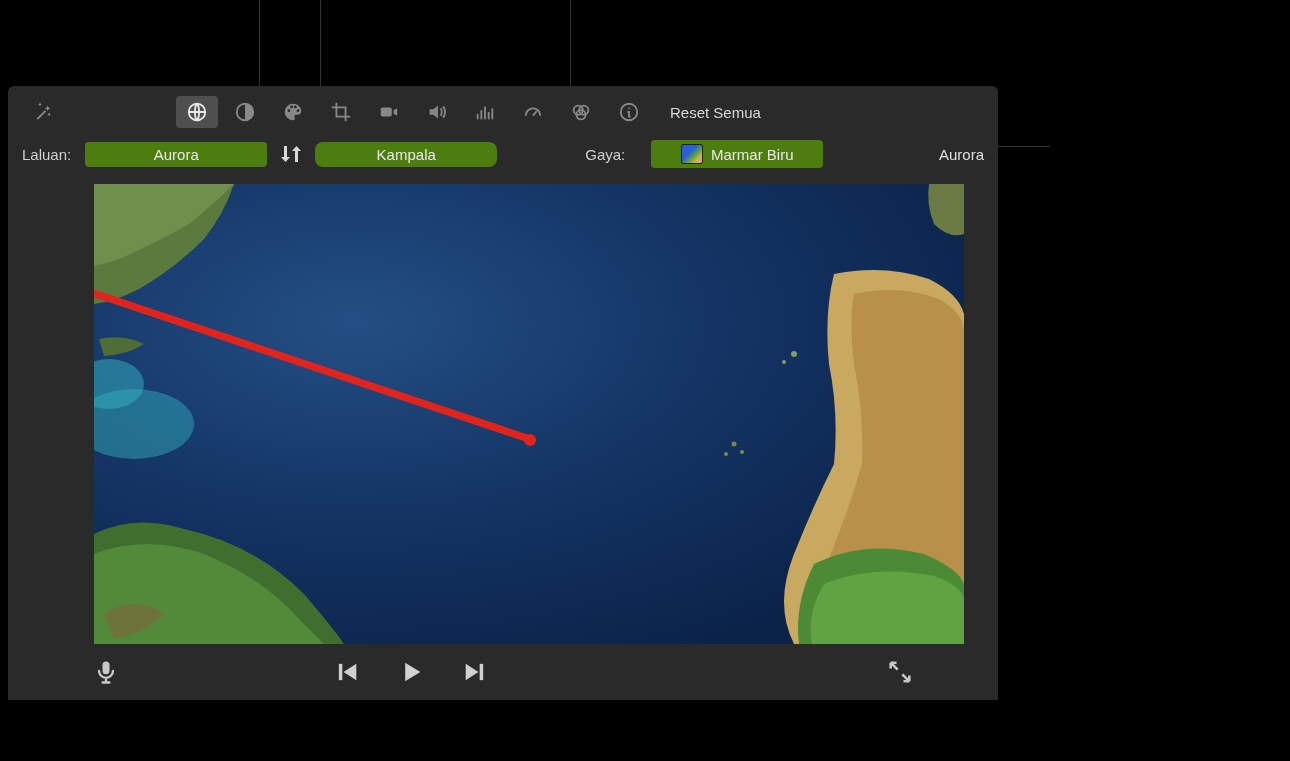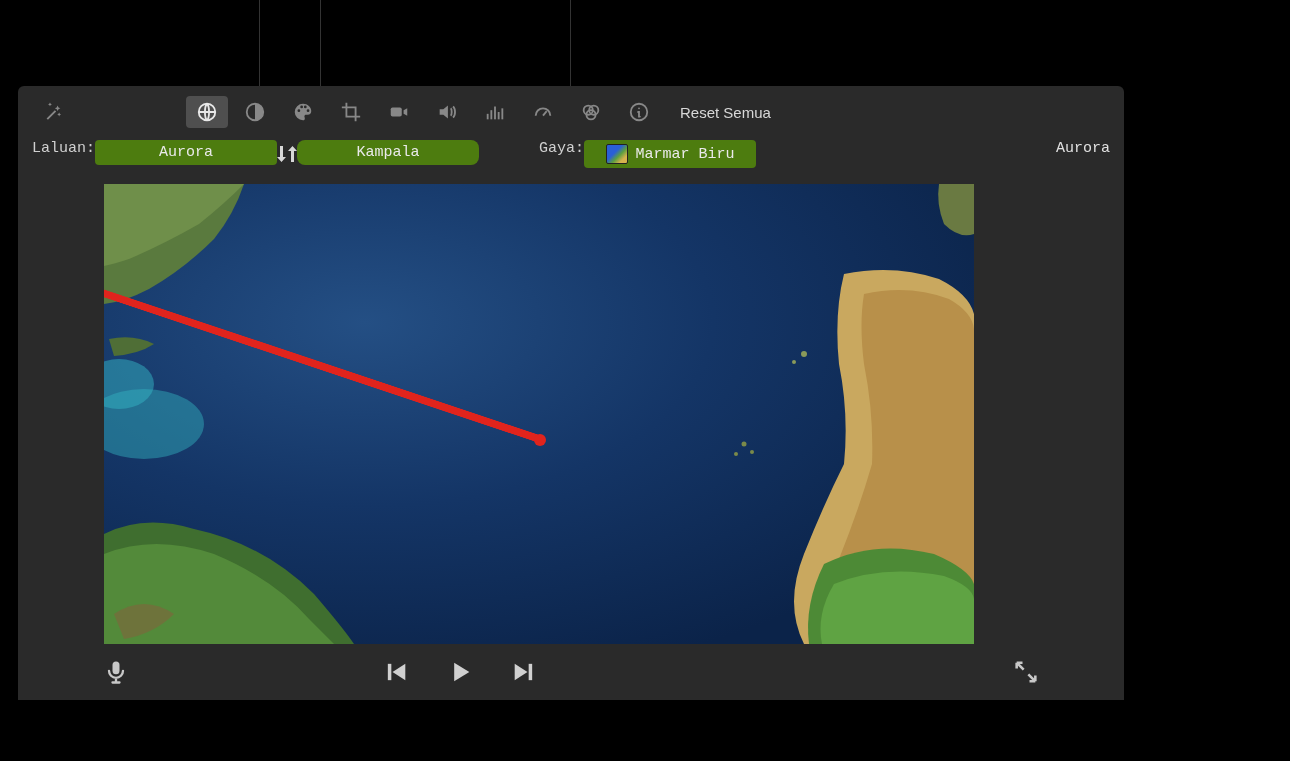--- a/index.html
+++ b/index.html
@@ -7,23 +7,23 @@
     padding: 0;
     background: #000;
     font-family: -apple-system, "Helvetica Neue", Arial, sans-serif;
     color: #ccc;
     width: 1290px;
     height: 761px;
     overflow: hidden;
   }
   .app {
     position: absolute;
-    left: 18px;
+    left: 8px;
     top: 86px;
-    width: 1106px;
+    width: 990px;
     background: #2a2a2a;
     border-radius: 6px 6px 0 0;
   }
   .callout-line {
     position: absolute;
     background: #333;
   }
   .toolbar {
     display: flex;
     align-items: center;
@@ -45,43 +45,43 @@
     color: #e8e8e8;
   }
   .tb-icon svg { width: 22px; height: 22px; }
   .reset-all {
     margin-left: 14px;
     font-size: 15px;
     color: #d8d8d8;
   }
   .controls-row {
     display: flex;
-    align-items: flex-start;
+    align-items: center;
     padding: 6px 14px 12px 14px;
+    gap: 14px;
     font-size: 15px;
-    font-family: Liberation Mono, monospace;
   }
   .label {
     color: #d0d0d0;
   }
   .dropdown {
     background: #4d7c0f;
     color: #eaeaea;
     border-radius: 4px;
     padding: 4px 0;
     text-align: center;
     font-size: 15px;
     display: flex;
     align-items: center;
     justify-content: center;
     gap: 8px;
   }
   .dd-city1 { width: 182px; }
   .dd-city2 { width: 182px; border-radius: 8px; }
-  .dd-style { width: 172px; }
+  .dd-style { width: 172px; margin-left: 12px; }
   .swap-btn {
     width: 28px;
     height: 28px;
     display: flex;
     align-items: center;
     justify-content: center;
     color: #d8d8d8;
     margin: 0 -4px;
   }
   .globe-thumb {

